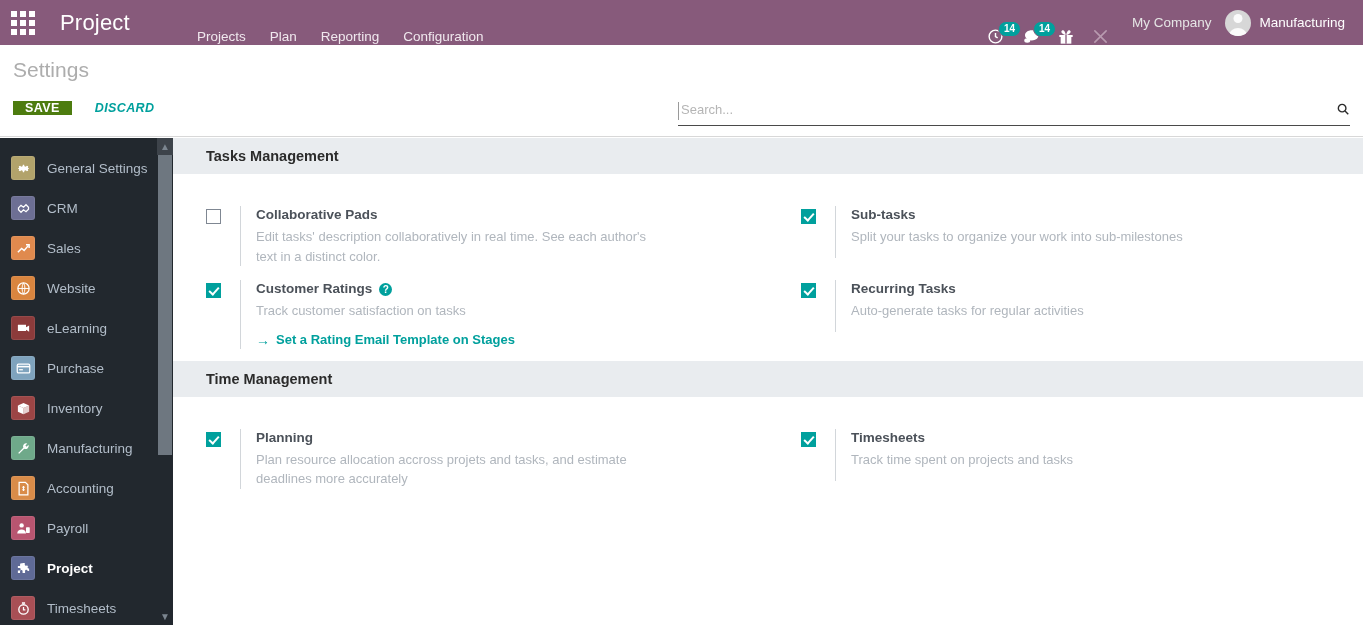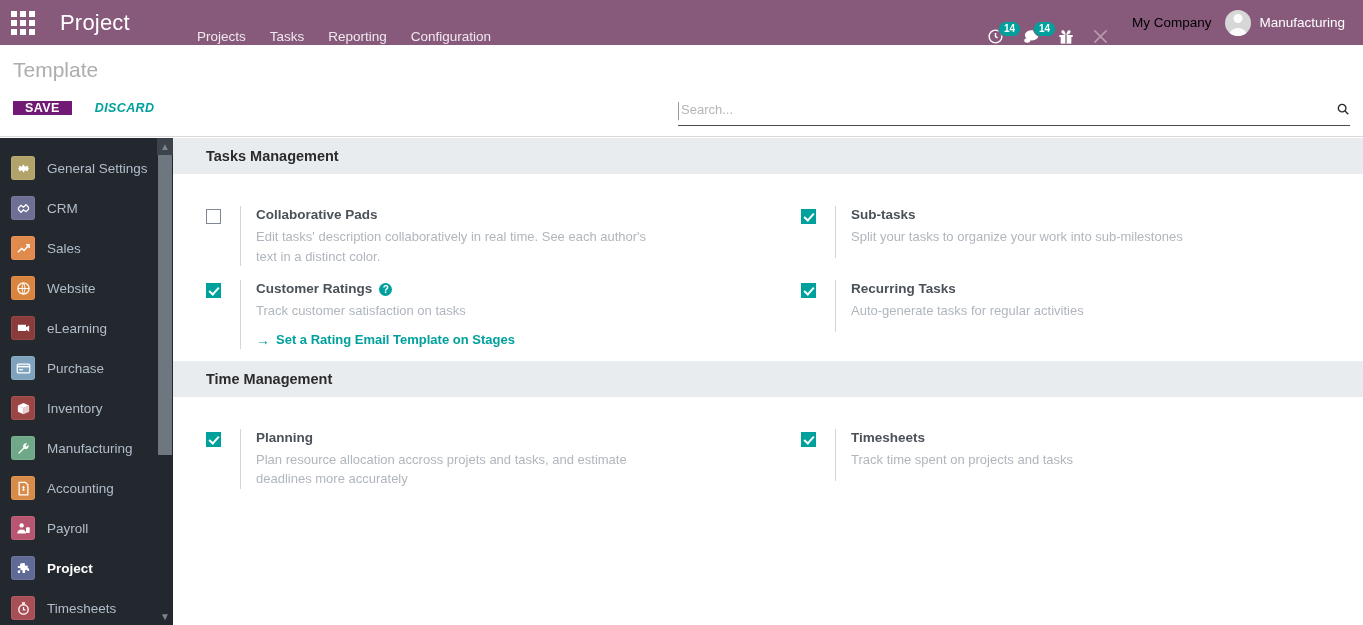--- a/index.html
+++ b/index.html
@@ -51,21 +51,21 @@
   }
   .badge {
     position: absolute; top: 7px; left: 20px;
     background: #00A09D; color: #ffffff;
     font-size: 10px; font-weight: bold;
     border-radius: 9px; padding: 1px 5px 2px 5px;
     line-height: 11px; min-width: 18px; text-align: center;
     border: 1.5px solid #875A7B;
   }
   .company-name {
-    color: #000000; font-size: 13.5px; padding: 0 14px;
+    color: #e5e5e5; font-size: 13.5px; padding: 0 14px;
     line-height: 45px; white-space: nowrap; cursor: pointer;
   }
   .user-box { display: flex; align-items: center; cursor: pointer; padding-right: 8px; }
   .avatar {
     width: 26px; height: 26px; border-radius: 50%;
     background: #d7d7d7; position: relative; overflow: hidden;
     margin-right: 8px;
   }
   .avatar::before {
     content: ""; position: absolute; top: 4px; left: 50%;
@@ -85,21 +85,21 @@
     width: 1363px; height: 92px;
     background: #ffffff;
     border-bottom: 1px solid #d8d8d8;
   }
   .page-title {
     position: absolute; left: 13px; top: 13px;
     font-size: 21px; color: #adadad; font-weight: 400;
   }
   .btn-row { position: absolute; left: 13px; top: 49px; display: flex; align-items: center; }
   .btn-save {
-    background: #701a75; color: #ffffff;
+    background: #4d7c0f; color: #ffffff;
     font-size: 12.5px; font-weight: bold; letter-spacing: .4px;
     border: none; padding: 0 12px; cursor: pointer;
   }
   .btn-discard {
     background: transparent; color: #00A09D;
     font-size: 12.5px; font-weight: bold; letter-spacing: .4px;
     border: none; padding: 7px 12px; margin-left: 11px; cursor: pointer; font-style: italic;
   }
   .searchview {
     position: absolute; left: 678px; top: 57px;
@@ -235,21 +235,21 @@
         <i></i>
         <i></i>
         <i></i>
         <i></i>
         <i></i>
       </div>
   </div>
   <div class="brand">Project</div>
   <nav class="menu">
     <a href="#">Projects</a>
-    <a href="#">Tasks</a>
+    <a href="#">Plan</a>
     <a href="#">Reporting</a>
     <a href="#">Configuration</a>
   </nav>
 
   <div class="nav-right">
     <div class="nav-icon">
       <svg width="17" height="17" viewBox="0 0 24 24" fill="none" stroke="#ffffff" stroke-width="2">
         <circle cx="12" cy="12" r="9"></circle>
           <path d="M12 7v5l3 2"></path>
       </svg>
@@ -277,21 +277,21 @@
     </div>
     <div class="company-name">My Company</div>
     <div class="user-box">
       <div class="avatar"></div>
       <span class="user-name">Manufacturing</span>
     </div>
   </div>
 </div>
 
 <div class="control-panel">
-  <div class="page-title">Template</div>
+  <div class="page-title">Settings</div>
   <div class="btn-row">
     <button class="btn-save">SAVE</button>
     <button class="btn-discard">DISCARD</button>
   </div>
   <div class="searchview">
     <input class="search-input" type="text" placeholder="Search..." style="">
     <span class="search-icon">
       <svg width="14" height="14" viewBox="0 0 24 24" fill="none" stroke="#2b2b2b" stroke-width="2.4">
         <circle cx="10.5" cy="10.5" r="6.5"></circle>
           <path d="M15.5 15.5L21 21"></path>

